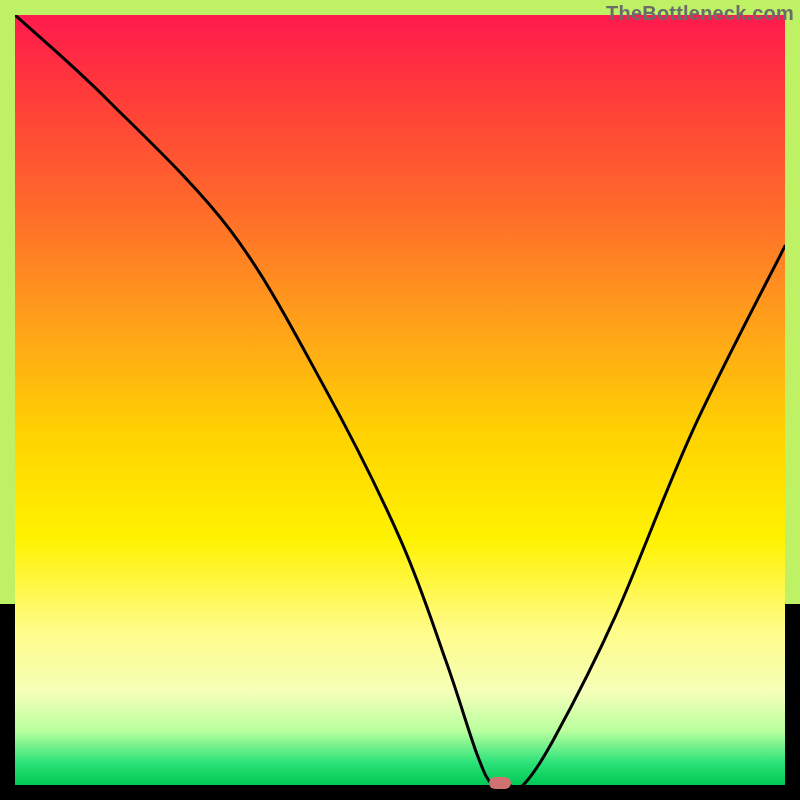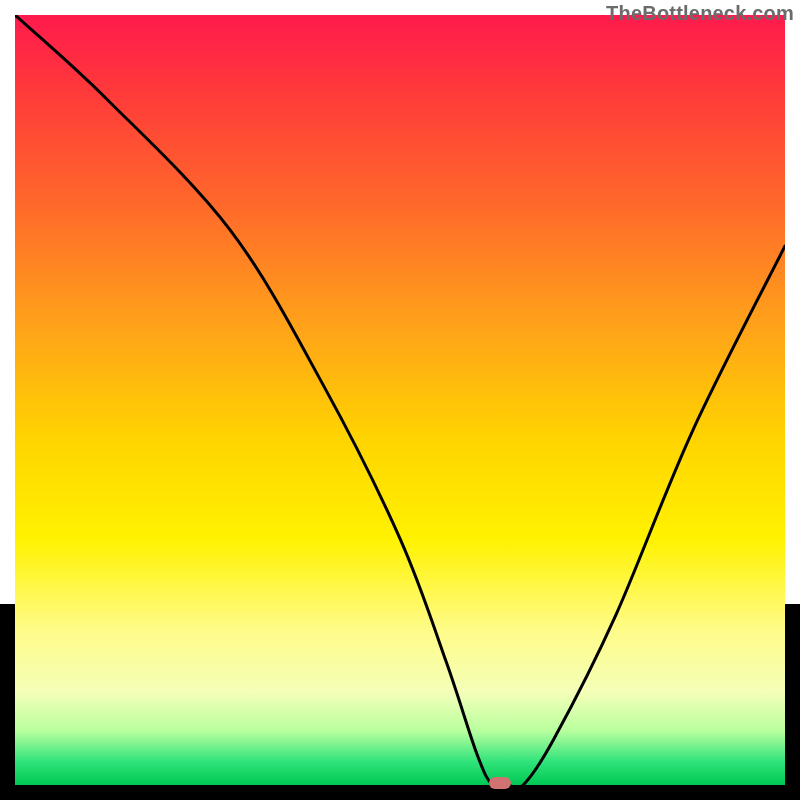--- a/index.html
+++ b/index.html
@@ -8,21 +8,21 @@
     width: 800px;
     height: 800px;
     background: #000;
     font-family: Arial, Helvetica, sans-serif;
     overflow: hidden;
   }
   .frame {
     position: relative;
     width: 800px;
     height: 604px;
-    background: #ffffff;
+    background: #bef264;
   }
   .plot {
     position: absolute;
     left: 15px;
     top: 15px;
     width: 770px;
     height: 770px;
     
     background: linear-gradient(
       to bottom,

